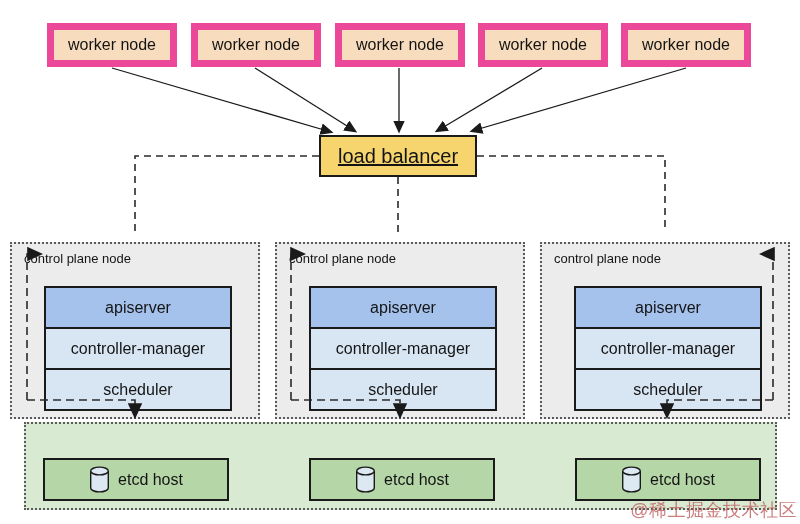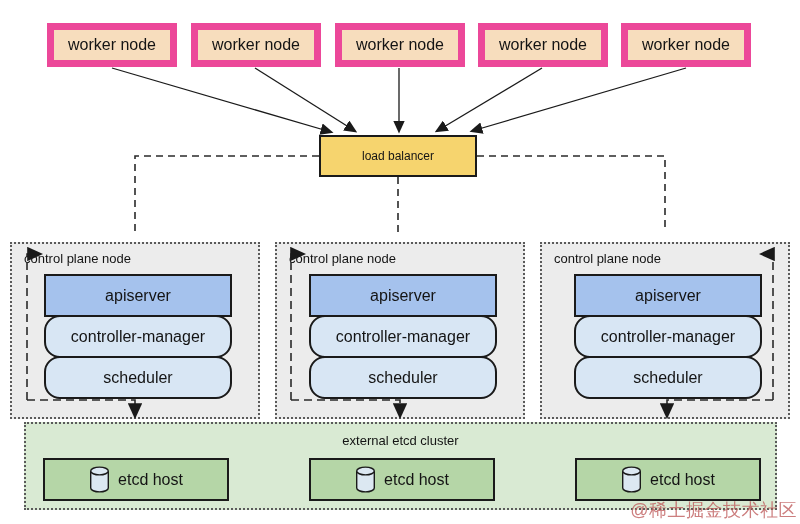--- a/index.html
+++ b/index.html
@@ -16,37 +16,37 @@
     display:flex;align-items:center;justify-content:center;
     font-size:16px;z-index:2;
   }
   .w0{left:47px}.w1{left:191px}.w2{left:335px}.w3{left:478px}.w4{left:621px}
 
   
   .loadbalancer{
     position:absolute;left:319px;top:135px;width:158px;height:42px;box-sizing:border-box;
     background:#f6d46e;border:2px solid #1a1a1a;
     display:flex;align-items:center;justify-content:center;
-    font-size:12px;z-index:2;
+    font-size:20px;z-index:2;text-decoration:underline;
   }
 
   
   .cpnode{
     position:absolute;top:202px;width:250px;height:177px;box-sizing:border-box;
     background:#ececec;border:2px dotted #5a5a5a;z-index:2;margin-top:40px;
   }
   .cp0{left:10px}.cp1{left:275px}.cp2{left:540px}
   .cp-label{position:absolute;left:12px;top:7px;font-size:13px;}
-  .stack{position:absolute;left:32px;top:30px;width:184px;}
+  .stack{position:absolute;left:32px;top:42px;width:184px;}
   .comp{
     box-sizing:content-box;width:184px;height:39px;border:2px solid #1a1a1a;
     display:flex;align-items:center;justify-content:center;font-size:16px;
     background:#d8e6f4;
   }
-  .comp + .comp{margin-top:-2px;border-radius:16px;}
+  .comp + .comp{margin-top:-2px;}
   .comp.api{background:#a5c2ed;}
 
   
   .etcdcluster{
     position:absolute;left:24px;top:422px;width:753px;height:88px;box-sizing:border-box;
     background:#d9ead3;border:2px dotted #5a5a5a;z-index:2;
   }
   .etcd-label{position:absolute;top:9px;left:0;width:100%;text-align:center;font-size:13px;}
   .etcdhost{
     position:absolute;top:34px;width:186px;height:43px;box-sizing:border-box;
@@ -140,21 +140,20 @@
   <div class="cpnode cp2">
     <div class="cp-label">control plane node</div>
     <div class="stack">
       <div class="comp api">apiserver</div>
       <div class="comp">controller-manager</div>
       <div class="comp">scheduler</div>
     </div>
   </div>
 
   <div class="etcdcluster">
-    <div class="etcd-label">external etcd cluster</div>
 
     <div class="etcdhost h0">
       <svg class="dbicon" viewBox="0 0 21 27" xmlns="http://www.w3.org/2000/svg">
         <path d="M1.7,5 L1.7,22 A8.8,3.9 0 0 0 19.3,22 L19.3,5" fill="#dce8f2" stroke="#1a1a1a" stroke-width="1.4"></path>
         <ellipse cx="10.5" cy="5" rx="8.8" ry="3.9" fill="#dce8f2" stroke="#1a1a1a" stroke-width="1.4"></ellipse>
       </svg>
       <span>etcd host</span>
     </div>
 
     <div class="etcdhost h1">

